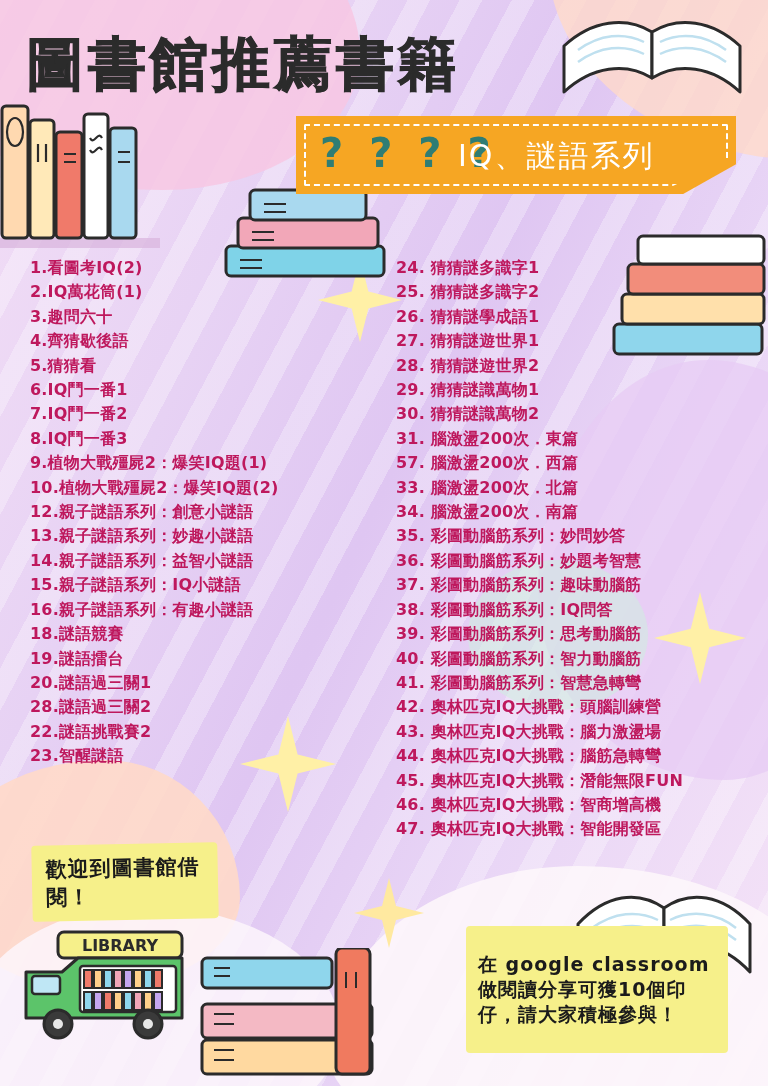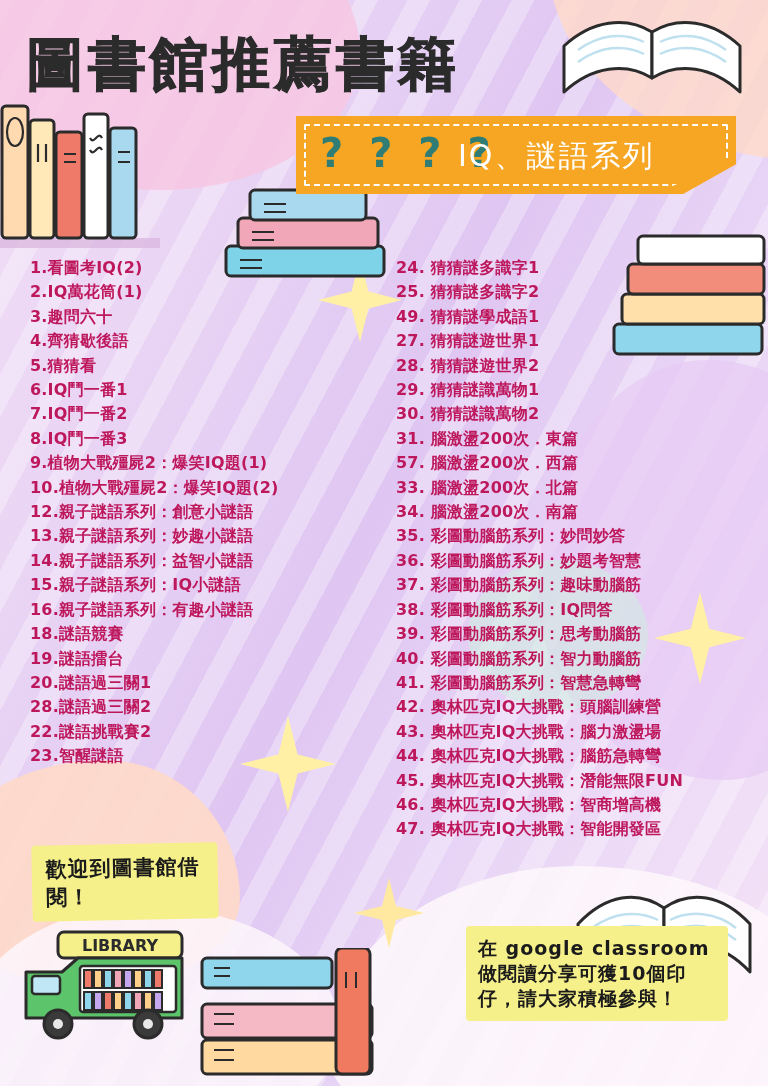--- a/index.html
+++ b/index.html
@@ -85,21 +85,21 @@
   }
 
   
   .callout {
     position:absolute; background:#f6f08a; color:#1b1b1b; font-weight:bold;
     padding:10px 14px; line-height:28px; font-size:21px; letter-spacing:1px;
   }
   .callout-left { left:32px; top:844px; width:186px; border-radius:4px;
                   transform:rotate(-1.2deg); }
   .callout-right { left:466px; top:926px; width:262px; border-radius:4px; font-size:19px;
-                   line-height:25px; padding:10px 12px; }
+                   line-height:25px; padding:26px 12px; }
 
   
   .shelf { position:absolute; left:0; top:238px; width:160px; height:10px; background:#d9b3dd; opacity:.7; }
 
   
   .truck { position:absolute; left:18px; top:930px; width:180px; height:120px; }
 
   svg { display:block; }
 </style>
 </head>
@@ -231,21 +231,21 @@
   <div class="item">19.謎語擂台</div>
   <div class="item">20.謎語過三關1</div>
   <div class="item">28.謎語過三關2</div>
   <div class="item">22.謎語挑戰賽2</div>
   <div class="item">23.智醒謎語</div>
 </div>
 
 <div class="col col-right">
   <div class="item">24. 猜猜謎多識字1</div>
   <div class="item">25. 猜猜謎多識字2</div>
-  <div class="item">49. 猜猜謎學成語1</div>
+  <div class="item">26. 猜猜謎學成語1</div>
   <div class="item">27. 猜猜謎遊世界1</div>
   <div class="item">28. 猜猜謎遊世界2</div>
   <div class="item">29. 猜猜謎識萬物1</div>
   <div class="item">30. 猜猜謎識萬物2</div>
   <div class="item">31. 腦激盪200次．東篇</div>
   <div class="item">57. 腦激盪200次．西篇</div>
   <div class="item">33. 腦激盪200次．北篇</div>
   <div class="item">34. 腦激盪200次．南篇</div>
   <div class="item">35. 彩圖動腦筋系列：妙問妙答</div>
   <div class="item">36. 彩圖動腦筋系列：妙題考智慧</div>

